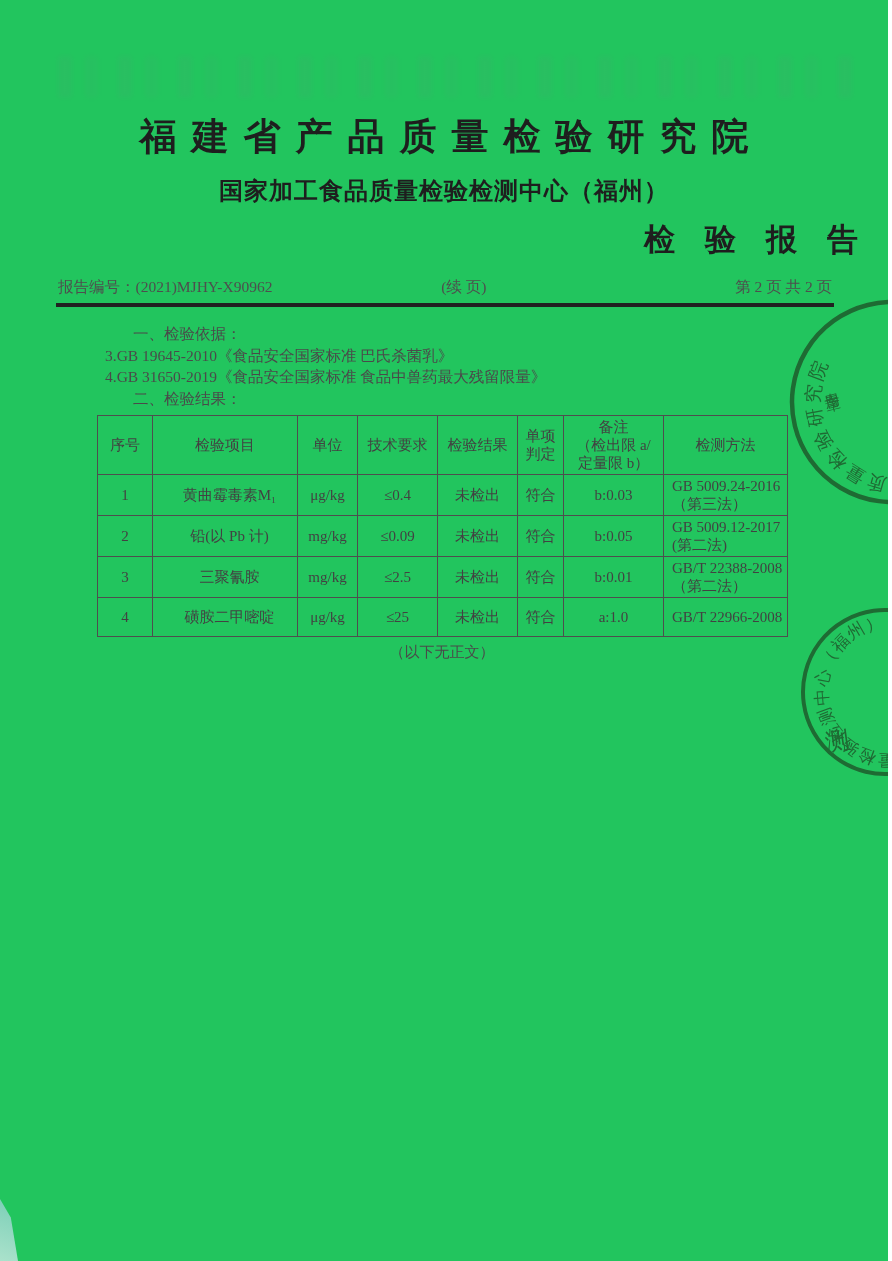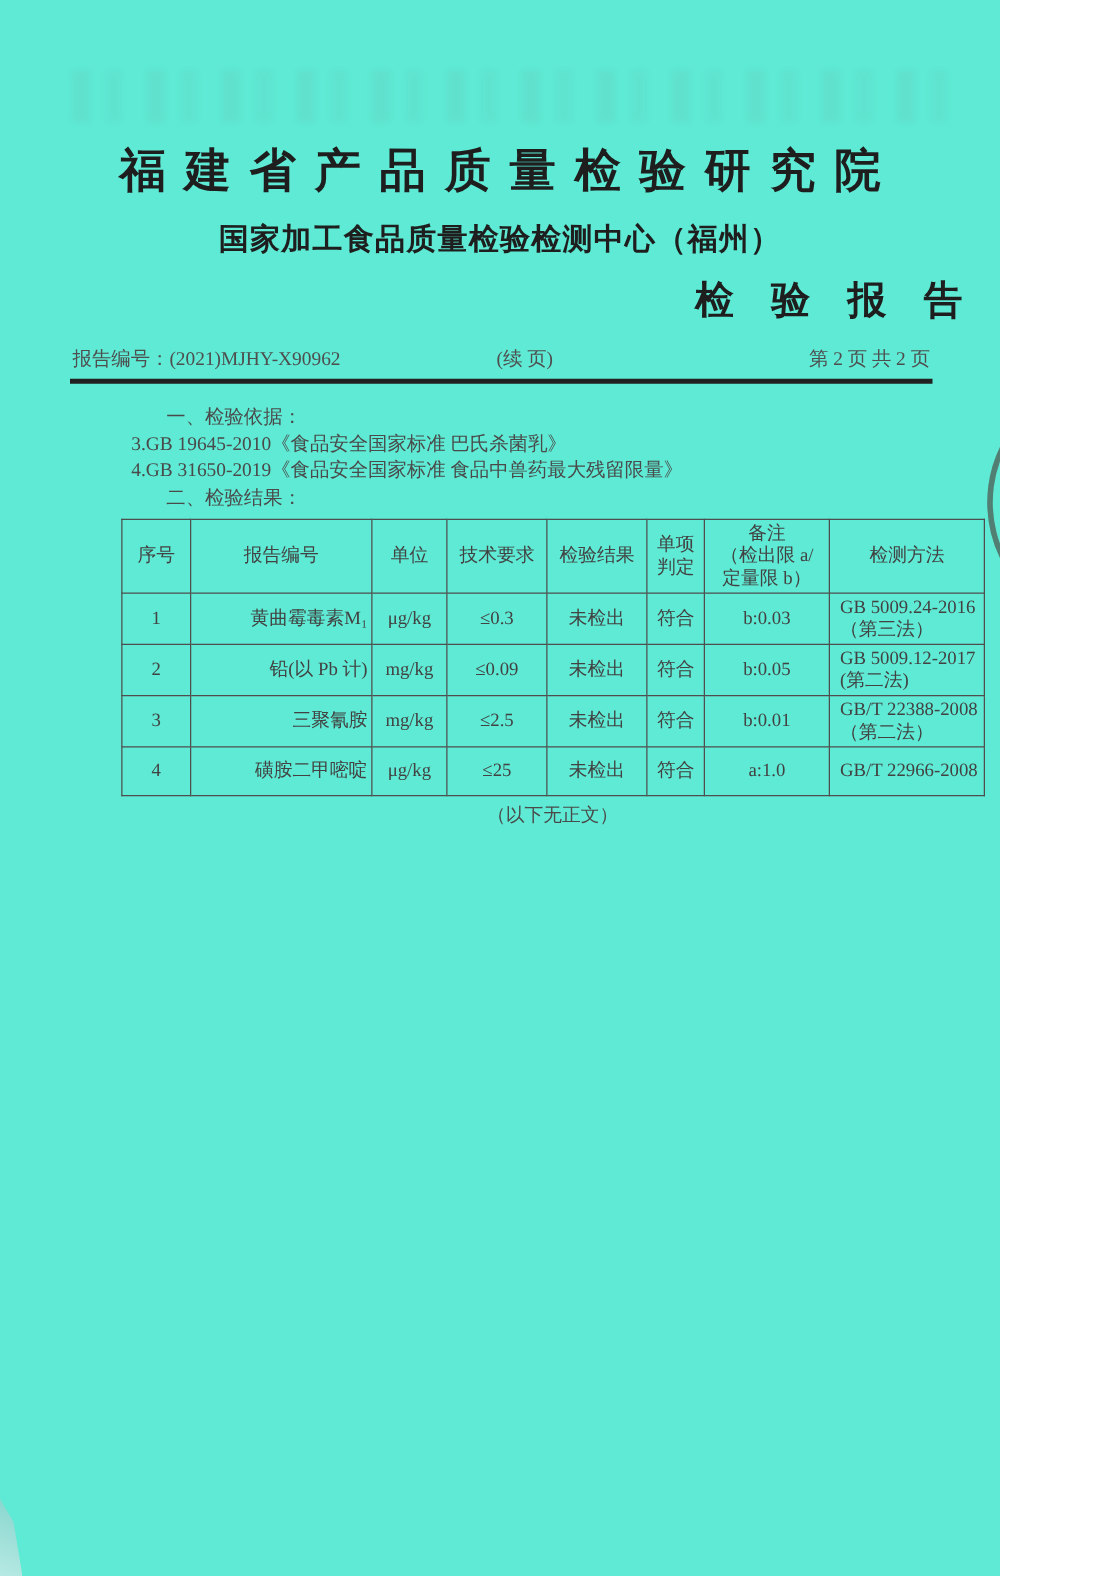--- a/index.html
+++ b/index.html
@@ -1,17 +1,17 @@
 <!DOCTYPE html>
 <html><head>
 <meta charset="utf-8">
 <style>
   html,body{margin:0;padding:0;background:#ffffff;}
   .page{
-    position:relative;width:800px;height:1261px;background:#5eead4;overflow:hidden;
+    position:relative;width:888px;height:1261px;background:#22c55e;overflow:hidden;
     font-family:"Liberation Serif","DejaVu Serif",serif;color:#3f3f3f;
   }
   
   .ghost-band{
     position:absolute;top:56px;left:58px;right:34px;height:42px;
     background:repeating-linear-gradient(90deg,
       rgba(120,125,135,.18) 0 14px, rgba(120,125,135,0) 14px 27px,
       rgba(120,125,135,.13) 27px 40px, rgba(120,125,135,0) 40px 60px);
     filter:blur(2.5px);opacity:.45;
   }
@@ -27,21 +27,21 @@
   .rule{height:4px;background:#212121;margin:5px 54px 0 56px;}
   .content{margin:16px 60px 0 88px;font-size:15.5px;line-height:21.5px;color:#4a4a4a;}
   .section-heading{text-indent:45px;margin:0;}
   .basis-item{text-indent:17px;margin:0;}
   table{border-collapse:collapse;margin:6px 0 0 97px;table-layout:fixed;width:690px;
     font-size:15px;color:#424242;}
   th,td{border:1px solid #4e4e4e;text-align:center;vertical-align:middle;
     white-space:pre-line;padding:2px 3px;line-height:18px;font-weight:normal;}
   th{height:52px;}
   td{height:34px;}
-  td.c1{text-align:right;padding-left:12px;}
+  td.c1{text-align:center;padding-left:12px;}
   td.c7{text-align:left;padding-left:8px;}
   .after-note{width:690px;margin-left:97px;text-align:center;font-size:15px;
     margin-top:6px;color:#4a4a4a;}
   .stamp{position:absolute;opacity:.8;mix-blend-mode:multiply;}
   .stamp svg{display:block;}
   .stamp1{left:786px;top:296px;transform:rotate(-14deg);}
   .stamp2{left:797px;top:604px;transform:rotate(-8deg);}
   .corner-wedge{
     position:absolute;left:0;bottom:0;width:18px;height:62px;opacity:.8;
     background:linear-gradient(200deg,#8fd0cc,#cde9e7);
@@ -83,38 +83,38 @@
         <col style="width:60px">
         <col style="width:80px">
       <col style="width:80px">
         <col style="width:46px">
         <col style="width:100px">
         <col style="width:124px">
     </colgroup>
     <thead>
       <tr>
           <th>序号</th>
-          <th>报告编号</th>
+          <th>检验项目</th>
           <th>单位</th>
           <th>技术要求</th>
           <th>检验结果</th>
           <th>单项
 判定</th>
           <th>备注
 （检出限 a/
 定量限 b）</th>
           <th>检测方法</th>
         </tr>
     </thead>
     <tbody>
         <tr>
           <td class="c0">1</td>
           <td class="c1">黄曲霉毒素M₁</td>
           <td class="c2">μg/kg</td>
-          <td class="c3">≤0.3</td>
+          <td class="c3">≤0.4</td>
           <td class="c4">未检出</td>
           <td class="c5">符合</td>
           <td class="c6">b:0.03</td>
           <td class="c7">GB 5009.24-2016
 （第三法）</td>
         </tr>
         <tr>
           <td class="c0">2</td>
           <td class="c1">铅(以 Pb 计)</td>
           <td class="c2">mg/kg</td>

